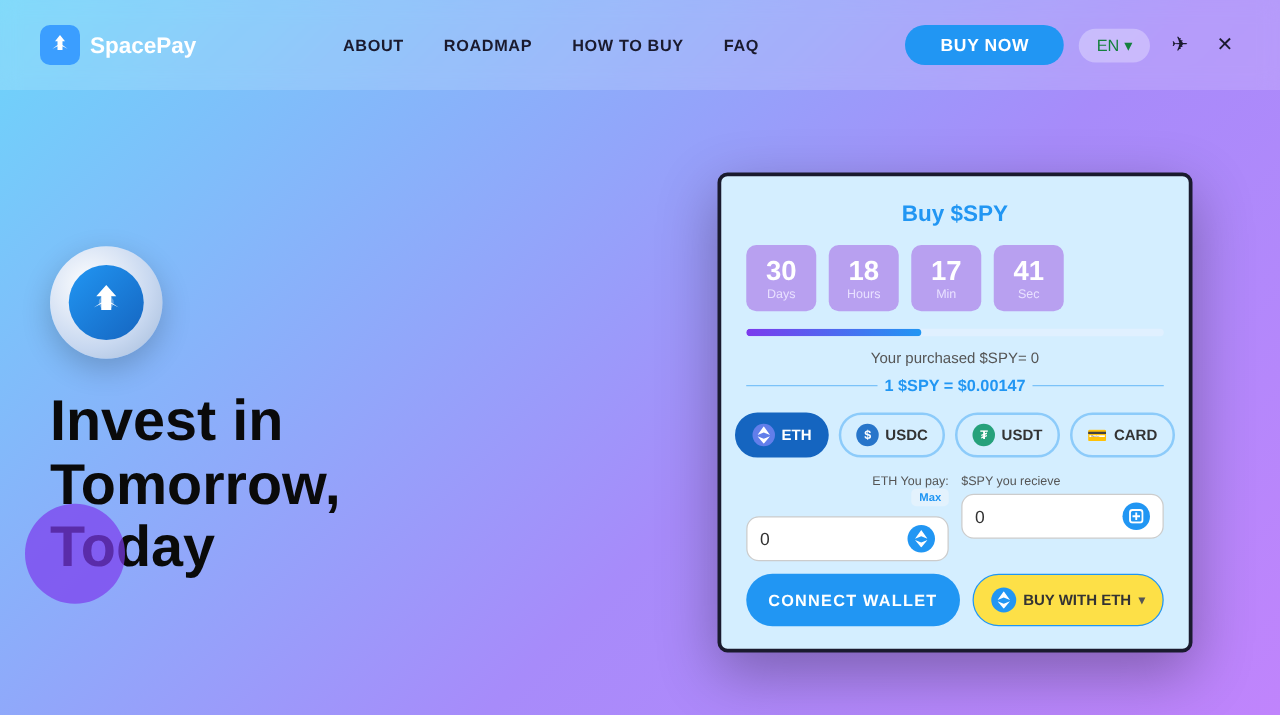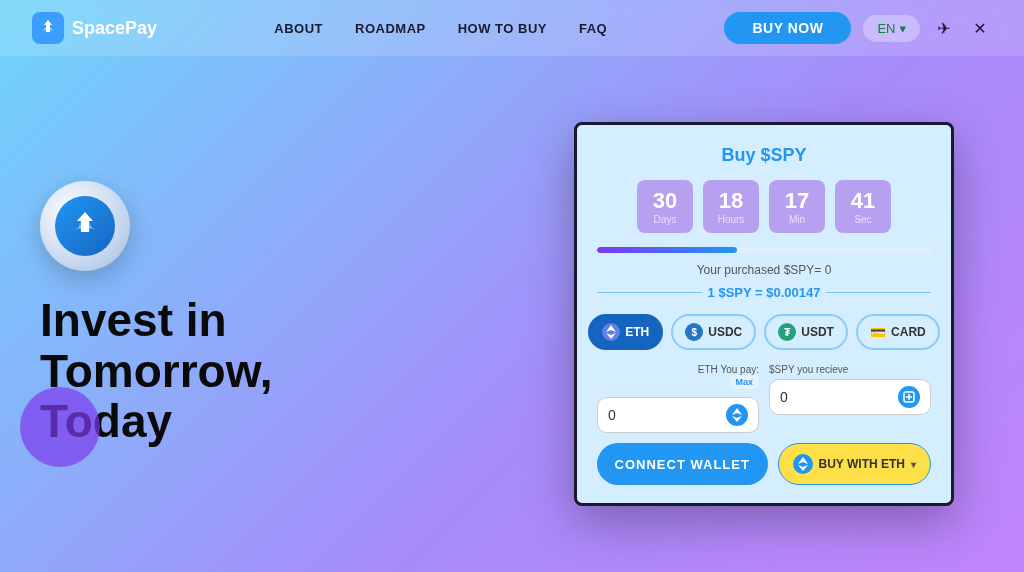--- a/index.html
+++ b/index.html
@@ -10,21 +10,21 @@
       overflow: hidden;
       background: linear-gradient(135deg, #6dd5fa 0%, #a78bfa 60%, #c084fc 100%);
     }
 
     
     header {
       display: flex;
       align-items: center;
       justify-content: space-between;
       padding: 0 32px;
-      height: 56px;
+      height: 72px;
       background: rgba(255,255,255,0.15);
       backdrop-filter: blur(8px);
     }
     .logo {
       display: flex;
       align-items: center;
       gap: 8px;
       color: #fff;
       font-weight: 700;
       font-size: 18px;
@@ -179,21 +179,20 @@
     .card-title {
       text-align: center;
       font-size: 18px;
       font-weight: 700;
       color: #2196f3;
       margin-bottom: 14px;
     }
 
     .countdown {
       display: flex;
-      justify-content: center;
       gap: 10px;
       margin-bottom: 14px;
     }
     .count-box {
       background: #b8a0f0;
       border-radius: 8px;
       padding: 8px 14px;
       text-align: center;
       min-width: 56px;
     }

